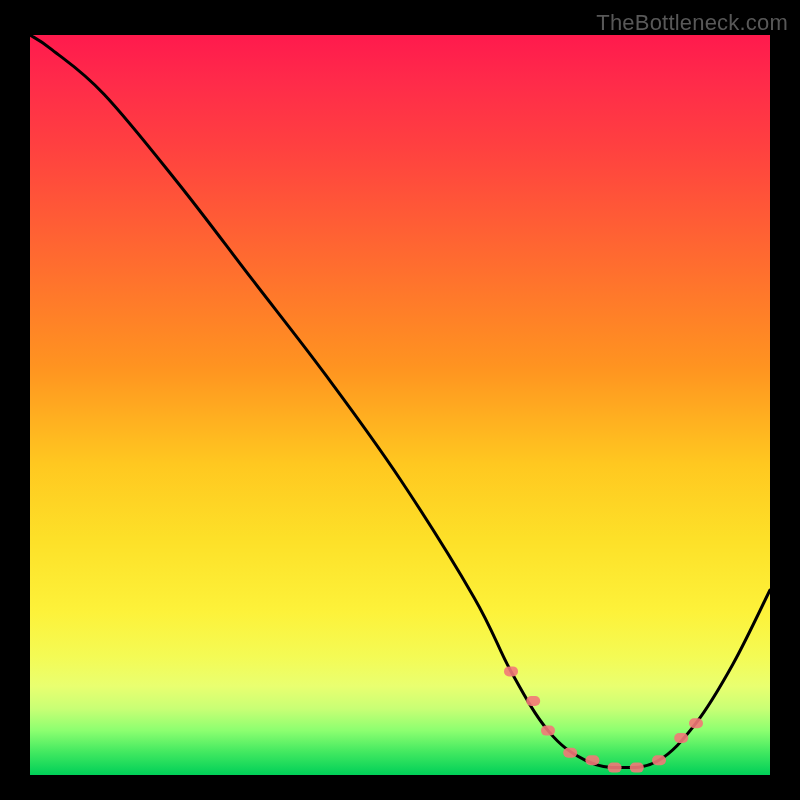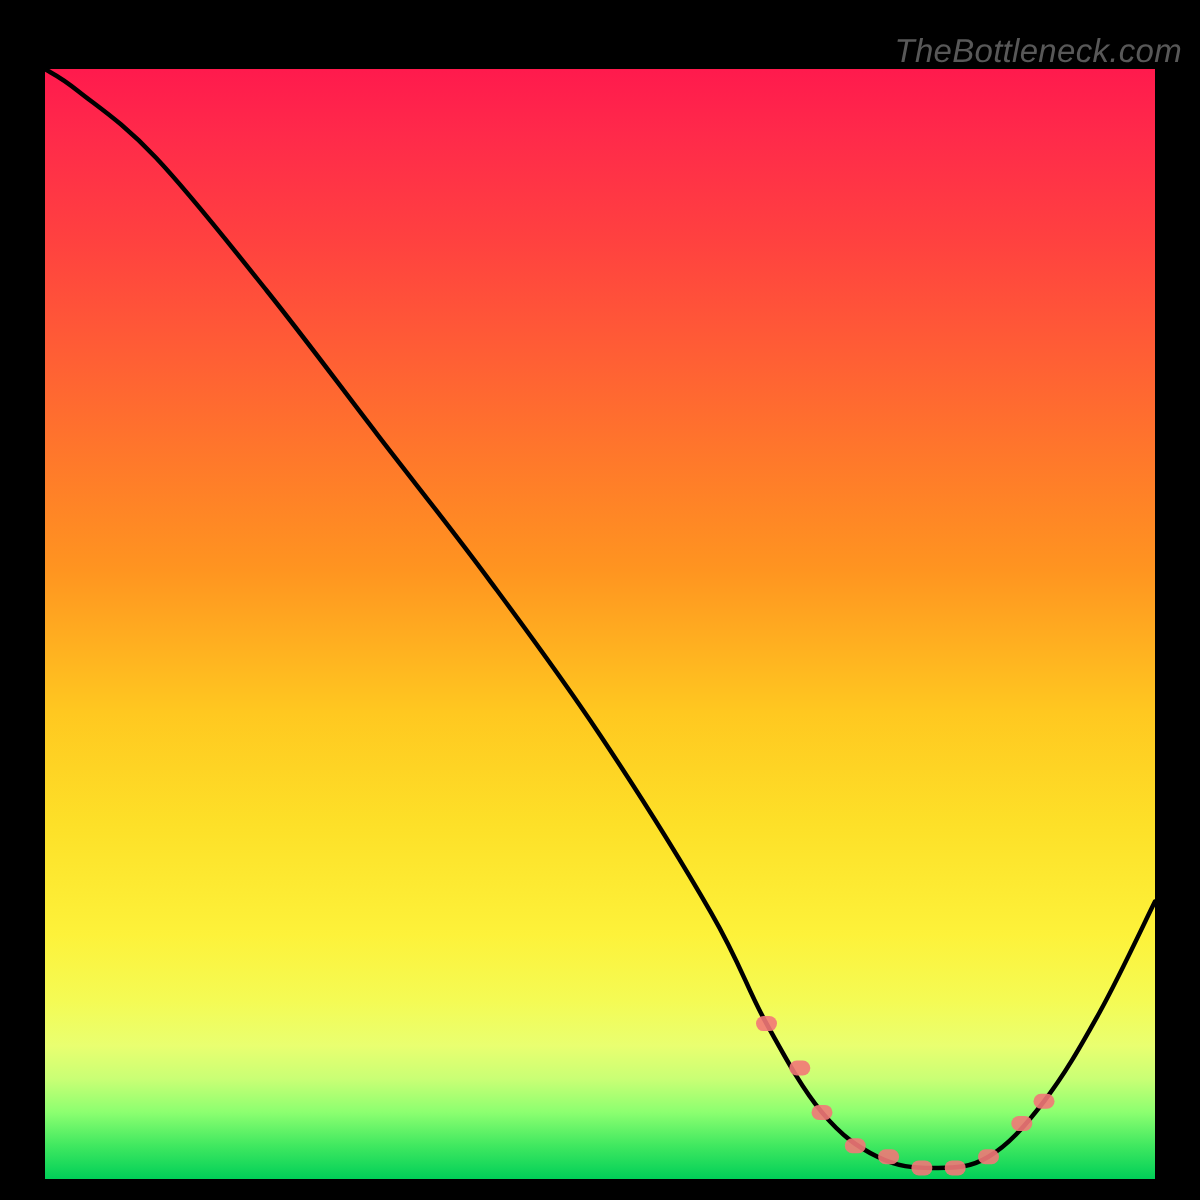--- a/index.html
+++ b/index.html
@@ -6,26 +6,25 @@
     margin: 0;
     padding: 0;
     width: 800px;
     height: 800px;
     background: #000;
     overflow: hidden;
     font-family: Arial, Helvetica, sans-serif;
   }
   .frame {
     position: absolute;
-    top: 16px;
+    top: 5px;
     left: 0;
     width: 800px;
     height: 568px;
     background: #000;
-    font-style: italic;
   }
   .plot-area {
     position: absolute;
     top: 30px;
     left: 30px;
     width: 740px;
     height: 740px;
     overflow: hidden;
   }
   .gradient {

